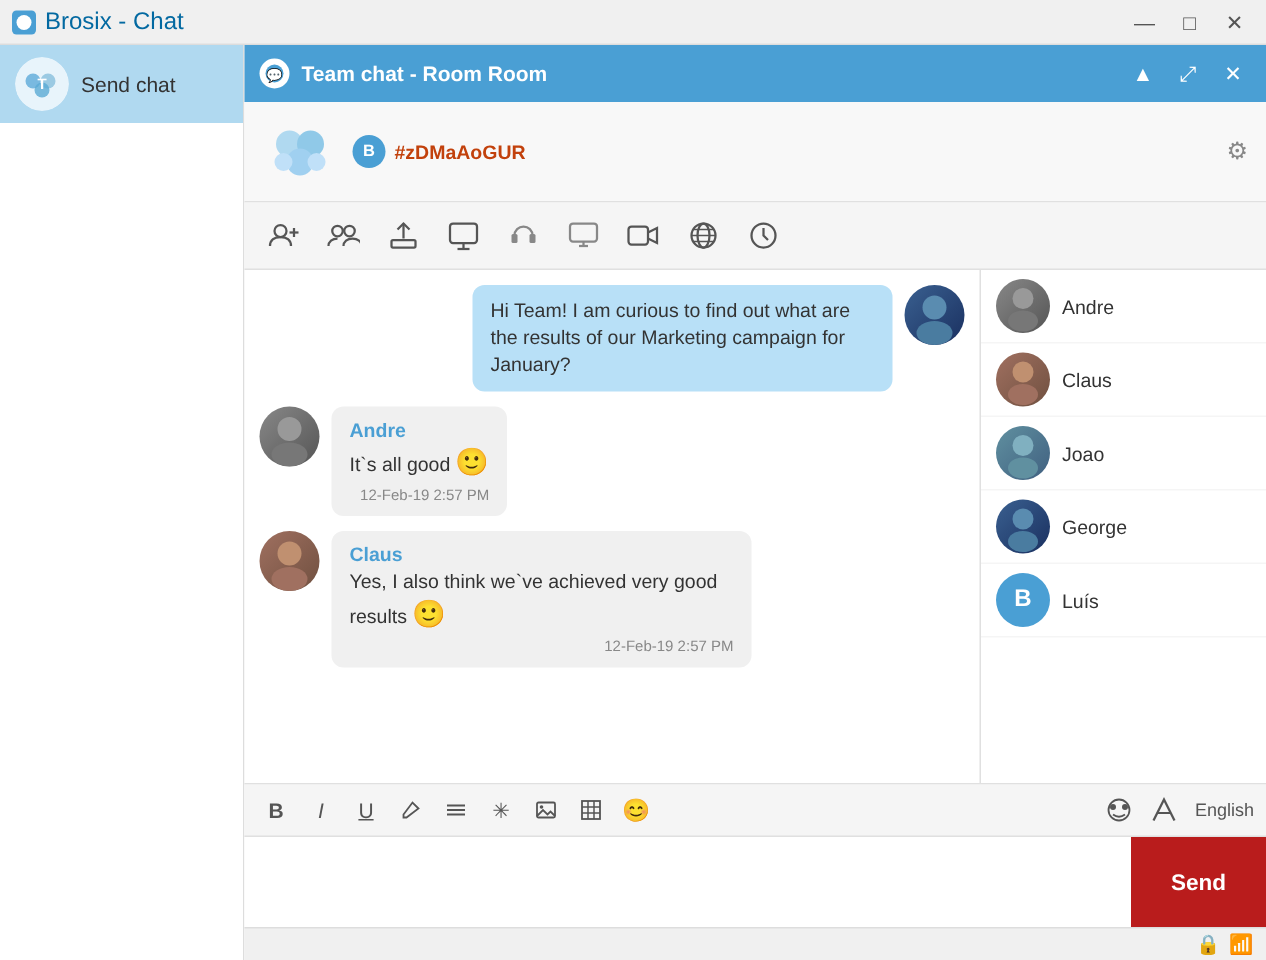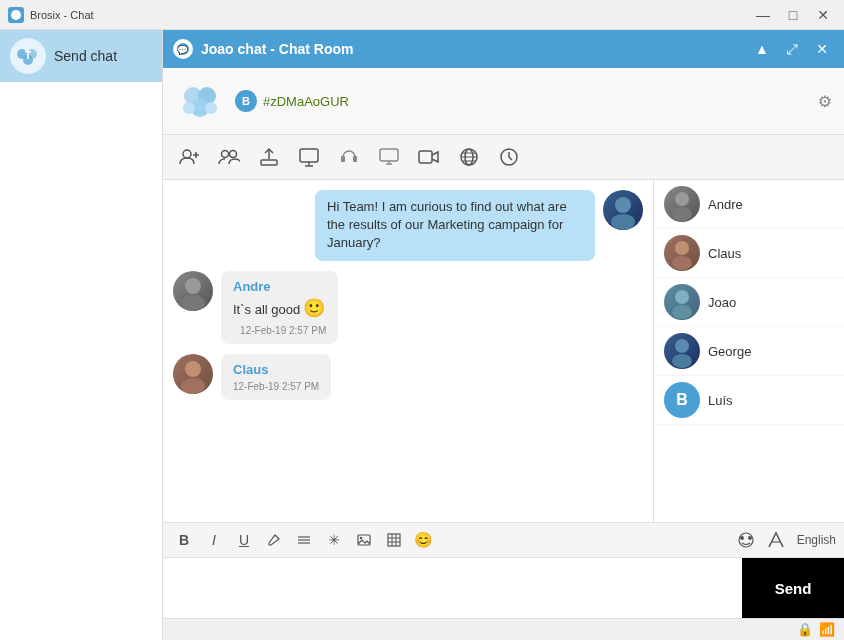--- a/index.html
+++ b/index.html
@@ -9,21 +9,21 @@
     .titlebar {
       background: #f0f0f0;
       height: 30px;
       display: flex;
       align-items: center;
       padding: 0 8px;
       border-bottom: 1px solid #ddd;
       user-select: none;
     }
     .titlebar-icon { width: 16px; height: 16px; margin-right: 6px; background: #4a9fd4; border-radius: 3px; display: inline-flex; align-items: center; justify-content: center; }
-    .titlebar-title { flex: 1; font-size: 11px; color: #404040; }
+    .titlebar-title { flex: 1; font-size: 16px; color: #0369a1; }
     .titlebar-controls { display: flex; gap: 4px; }
     .titlebar-btn { width: 26px; height: 18px; border: none; background: transparent; cursor: pointer; font-size: 14px; display: flex; align-items: center; justify-content: center; color: #555; }
 
     
     .main-container { display: flex; height: 610px; }
 
     
     .sidebar {
       width: 163px;
       background: #fff;
@@ -81,21 +81,21 @@
     .channel-name-badge {
       display: flex;
       align-items: center;
       gap: 6px;
     }
     .channel-badge {
       width: 22px; height: 22px; background: #4a9fd4; border-radius: 50%;
       display: flex; align-items: center; justify-content: center;
       color: white; font-weight: bold; font-size: 11px;
     }
-    .channel-name-text { font-size: 13px; font-weight: 400; color: #4d7c0f; }
+    .channel-name-text { font-size: 13px; font-weight: 700; color: #c2410c; }
     .channel-settings-btn { margin-left: auto; background: transparent; border: none; cursor: pointer; color: #888; font-size: 16px; }
 
     
     .toolbar {
       background: #f5f5f5;
       border-bottom: 1px solid #e0e0e0;
       padding: 6px 10px;
       display: flex;
       align-items: center;
       gap: 8px;
@@ -206,25 +206,25 @@
       flex: 1;
       min-height: 60px;
       border: none;
       outline: none;
       padding: 8px 10px;
       font-size: 13px;
       background: white;
       resize: none;
     }
     .send-button {
-      background: #000000;
+      background: #b91c1c;
       color: white;
       border: none;
       cursor: pointer;
-      width: 102px;
+      width: 90px;
       font-size: 15px;
       font-weight: 600;
       display: flex; align-items: center; justify-content: center;
     }
 
     
     .status-bar {
       background: #f0f0f0;
       border-top: 1px solid #ddd;
       height: 22px;
@@ -282,21 +282,21 @@
 
   <div class="right-panel">
 
     <div class="chat-header">
       <div class="chat-header-icon">
         <svg width="14" height="14" viewBox="0 0 14 14">
             <circle cx="7" cy="7" r="6" fill="#4a9fd4"></circle>
             <text x="7" y="11" text-anchor="middle" font-size="9" fill="white">💬</text>
           </svg>
       </div>
-      <span class="chat-header-title">Joao chat - Chat Room</span>
+      <span class="chat-header-title">Team chat - Room Room</span>
       <div class="chat-header-controls">
         <button class="chat-header-btn">▲</button>
         <button class="chat-header-btn">⤢</button>
         <button class="chat-header-btn">✕</button>
       </div>
     </div>
 
     <div class="channel-info">
       <div class="channel-logo">
         <svg width="50" height="50" viewBox="0 0 50 50">
@@ -419,20 +419,21 @@
         <div class="msg-received">
           <div class="avatar" style="width:40px;height:40px;border-radius:50%;margin-right:8px;overflow:hidden;flex-shrink:0;background:linear-gradient(135deg,#a07060,#705040);">
             <svg width="40" height="40" viewBox="0 0 40 40">
                 <circle cx="20" cy="15" r="8" fill="#c09070"></circle>
                 <ellipse cx="20" cy="32" rx="12" ry="8" fill="#a07060"></ellipse>
               </svg>
           </div>
           <div style="display:flex;flex-direction:column;">
             <div class="bubble">
               <div class="msg-sender-name">Claus</div>
+              <span class="msg-text">Yes, I also think we`ve achieved very good results <span class="emoji">🙂</span></span>
               <div class="msg-timestamp-left">12-Feb-19  2:57 PM</div>
             </div>
           </div>
         </div>
 
       </div>
 
       <div class="participants-panel">
 
         <div class="participant-item">

